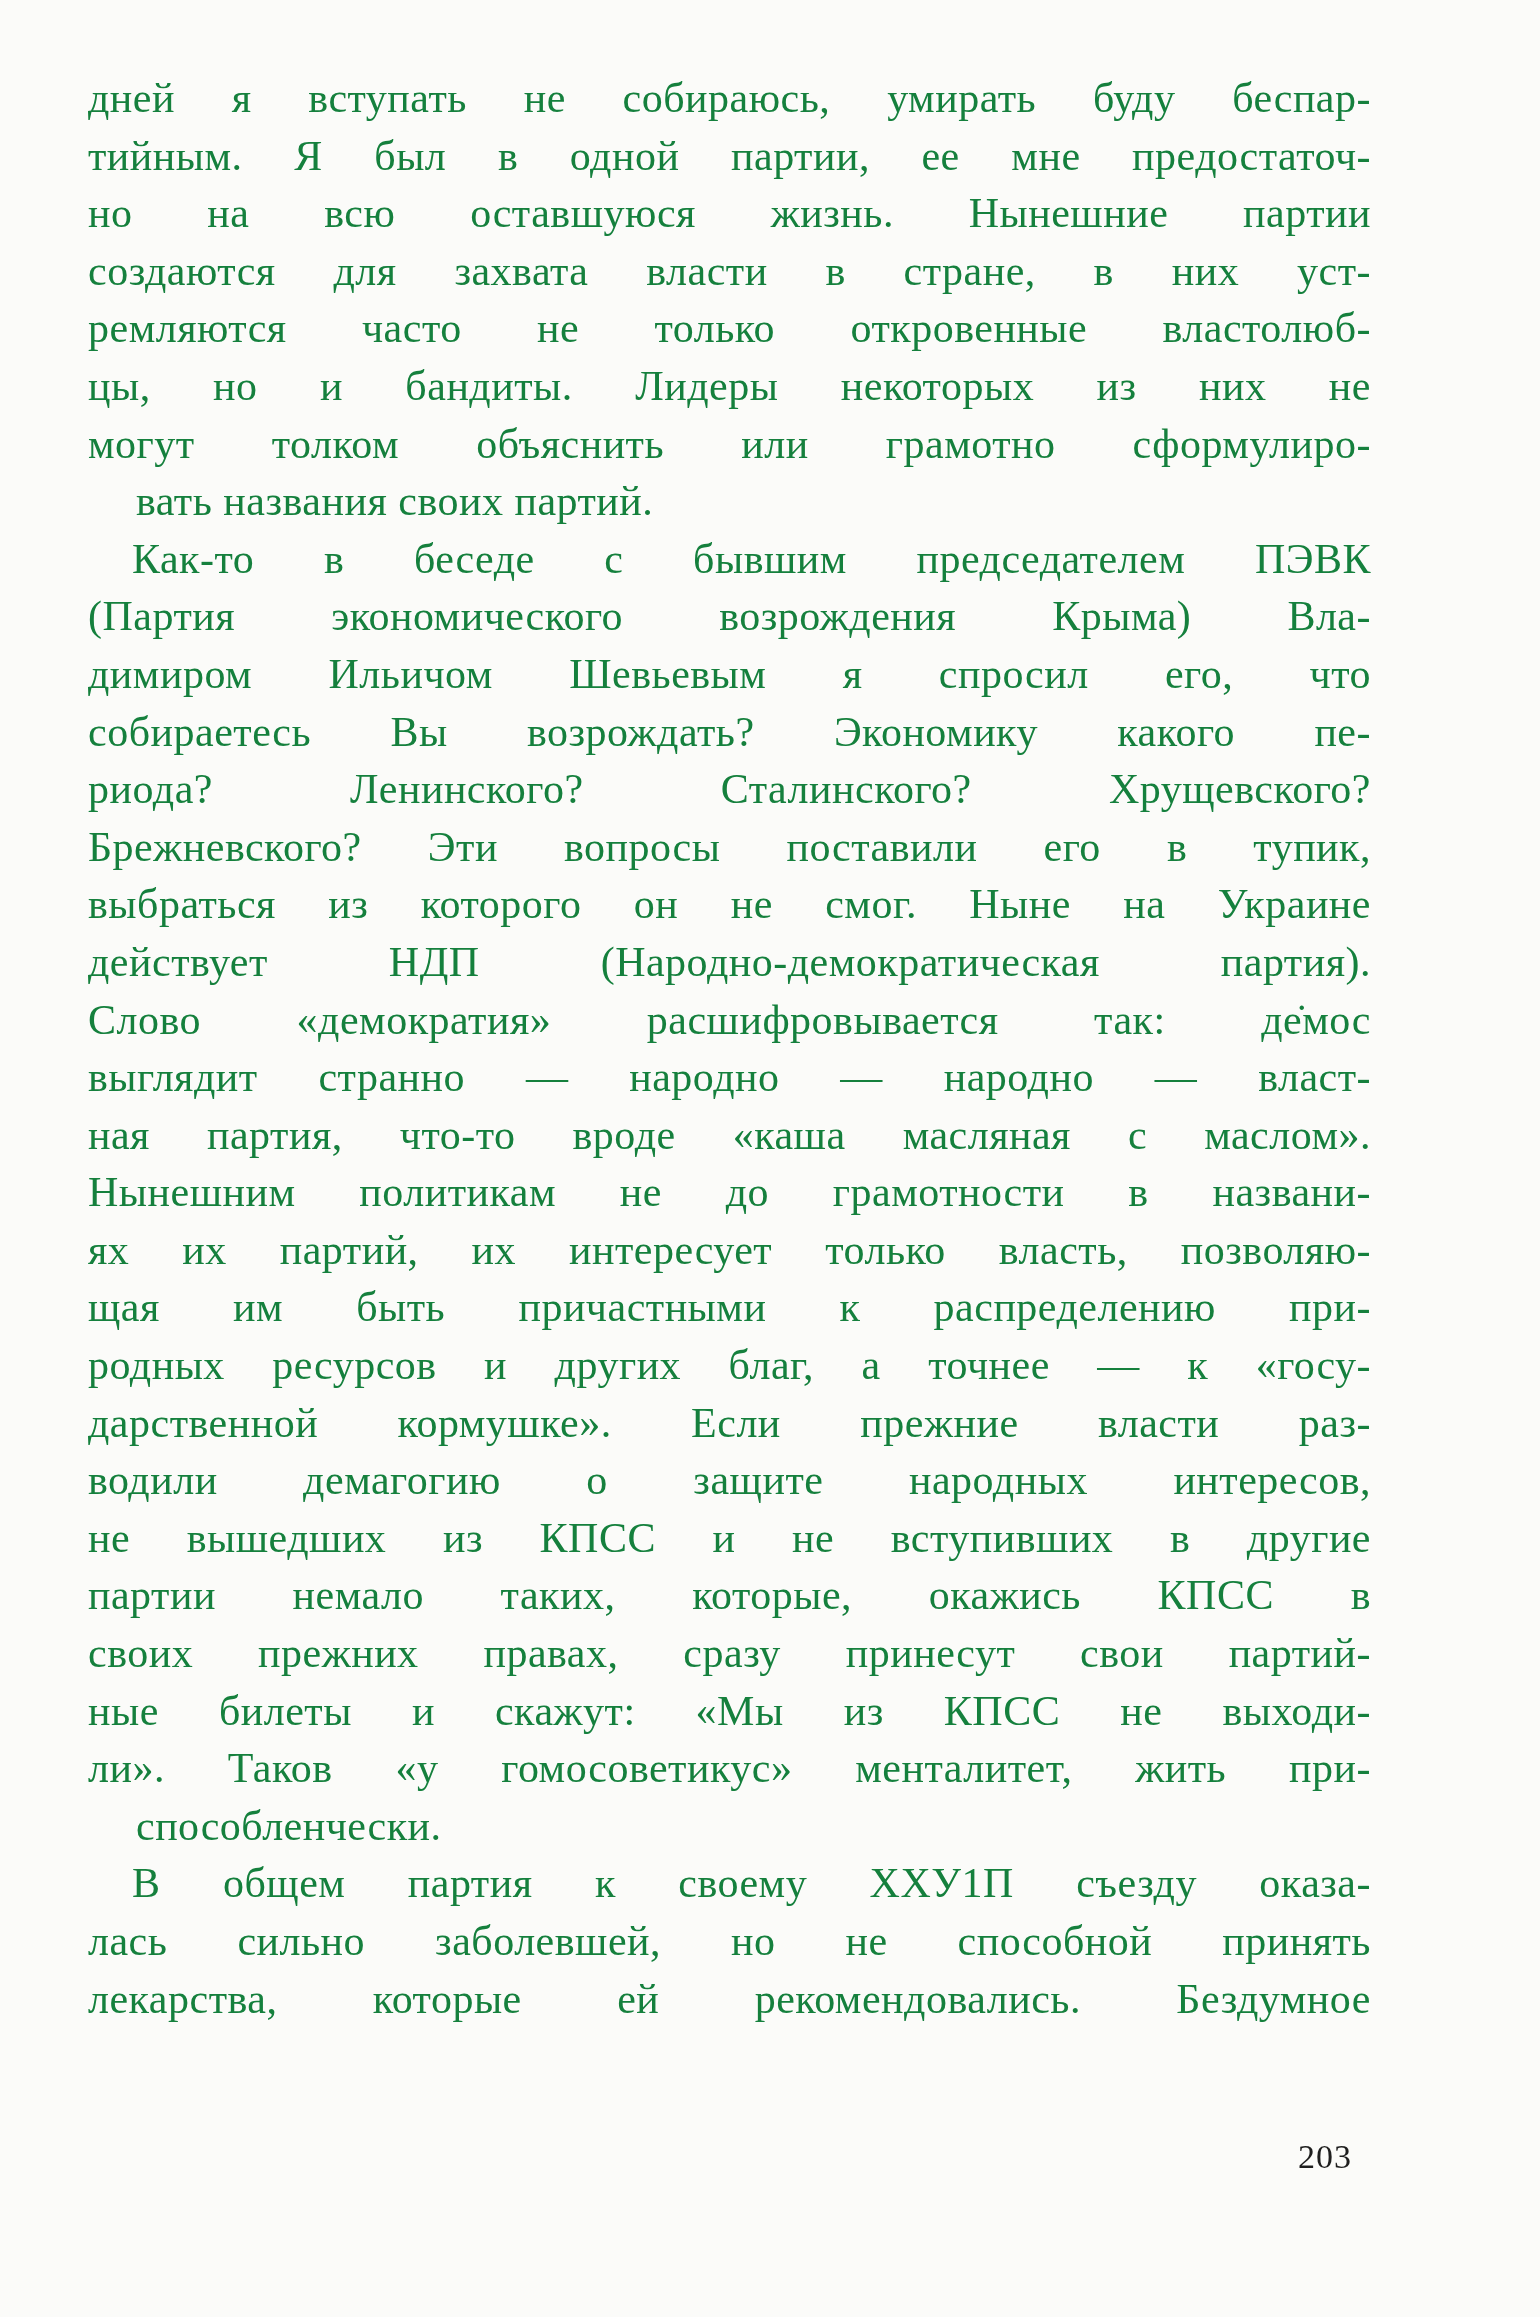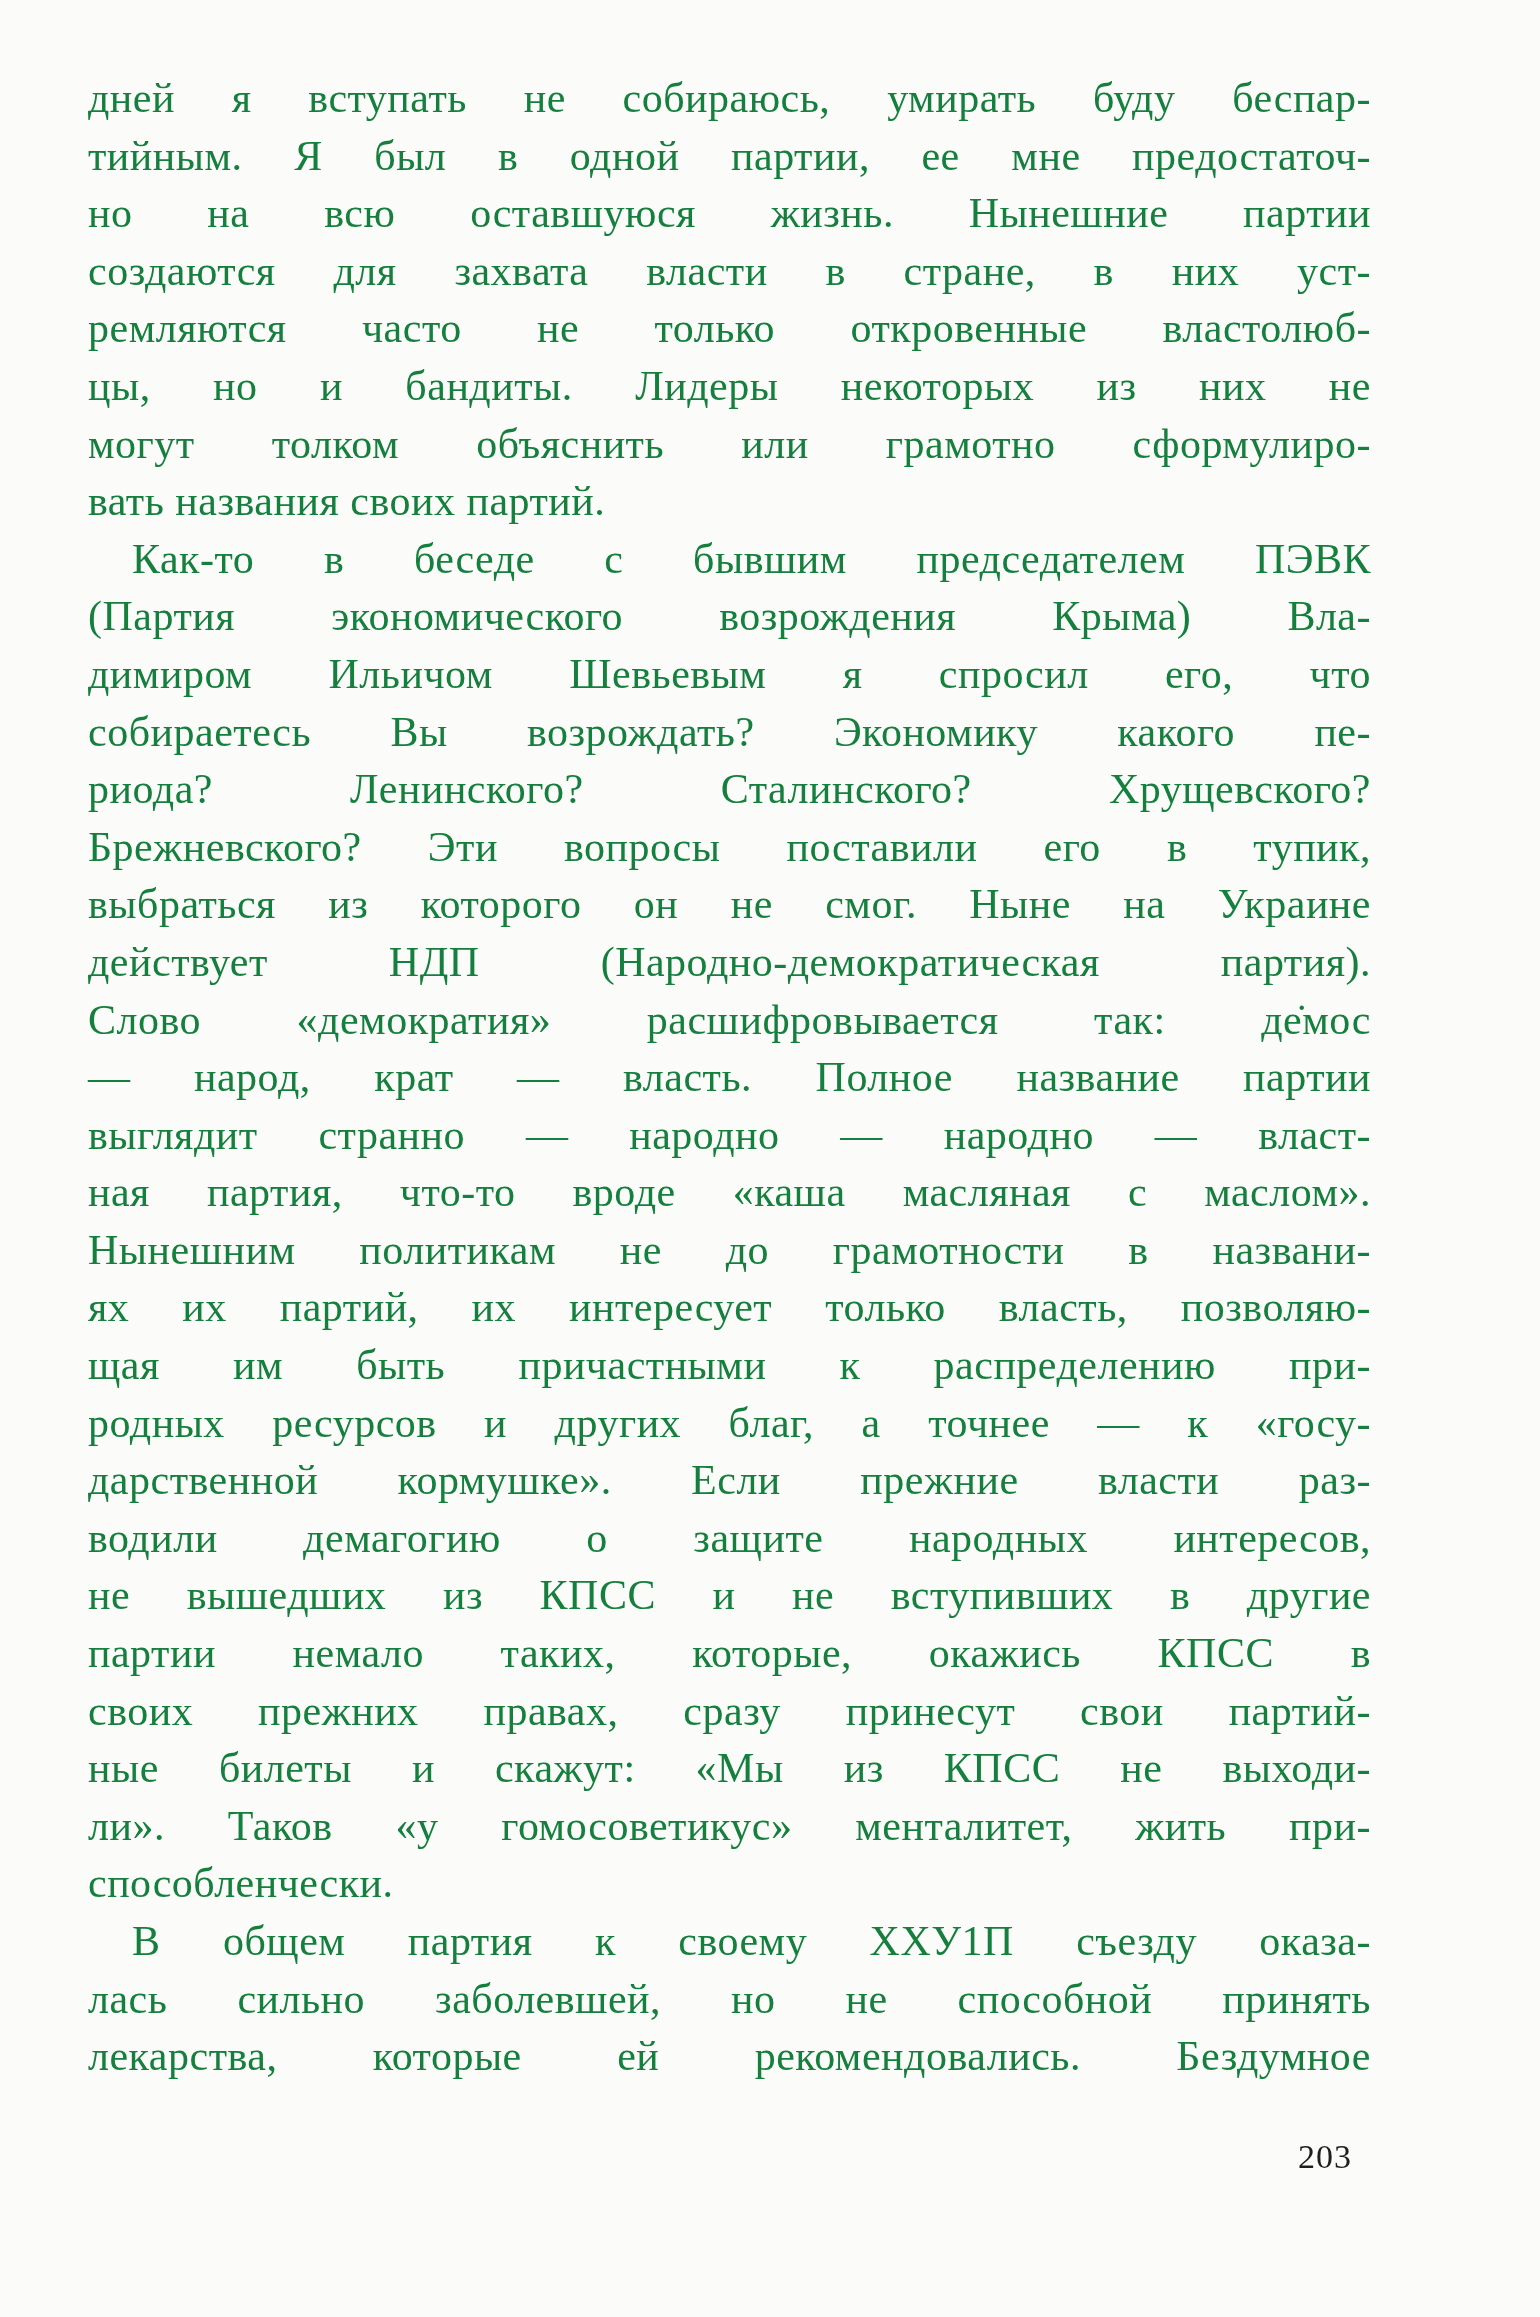--- a/index.html
+++ b/index.html
@@ -33,20 +33,21 @@
     text-align: justify;
     text-align-last: justify;
     letter-spacing: 0.5px;
   }
   .line.indent {
     text-indent: 44px;
   }
   .line.para-end {
     text-align: left;
     text-align-last: left;
+    margin-left: 48px;
   }
   .page-number {
     position: absolute;
     top: 2138px;
     right: 188px;
     font-size: 34px;
     color: #1e1e1e;
     letter-spacing: 1px;
   }
 </style>
@@ -65,21 +66,20 @@
       <div class="line para-end">вать названия своих партий.</div>
       <div class="line indent">Как-то в беседе с бывшим председателем ПЭВК</div>
       <div class="line">(Партия экономического возрождения Крыма) Вла-</div>
       <div class="line">димиром Ильичом Шевьевым я спросил его, что</div>
       <div class="line">собираетесь Вы возрождать? Экономику какого пе-</div>
       <div class="line">риода? Ленинского? Сталинского? Хрущевского?</div>
       <div class="line">Брежневского? Эти вопросы поставили его в тупик,</div>
       <div class="line">выбраться из которого он не смог. Ныне на Украине</div>
       <div class="line">действует НДП (Народно-демократическая партия).</div>
       <div class="line">Слово «демократия» расшифровывается так: де̇мос</div>
-      <div class="line">— народ, крат — власть. Полное название партии</div>
       <div class="line">выглядит странно — народно — народно — власт-</div>
       <div class="line">ная партия, что-то вроде «каша масляная с маслом».</div>
       <div class="line">Нынешним политикам не до грамотности в названи-</div>
       <div class="line">ях их партий, их интересует только власть, позволяю-</div>
       <div class="line">щая им быть причастными к распределению при-</div>
       <div class="line">родных ресурсов и других благ, а точнее — к «госу-</div>
       <div class="line">дарственной кормушке». Если прежние власти раз-</div>
       <div class="line">водили демагогию о защите народных интересов,</div>
       <div class="line">не вышедших из КПСС и не вступивших в другие</div>
       <div class="line">партии немало таких, которые, окажись КПСС в</div>

